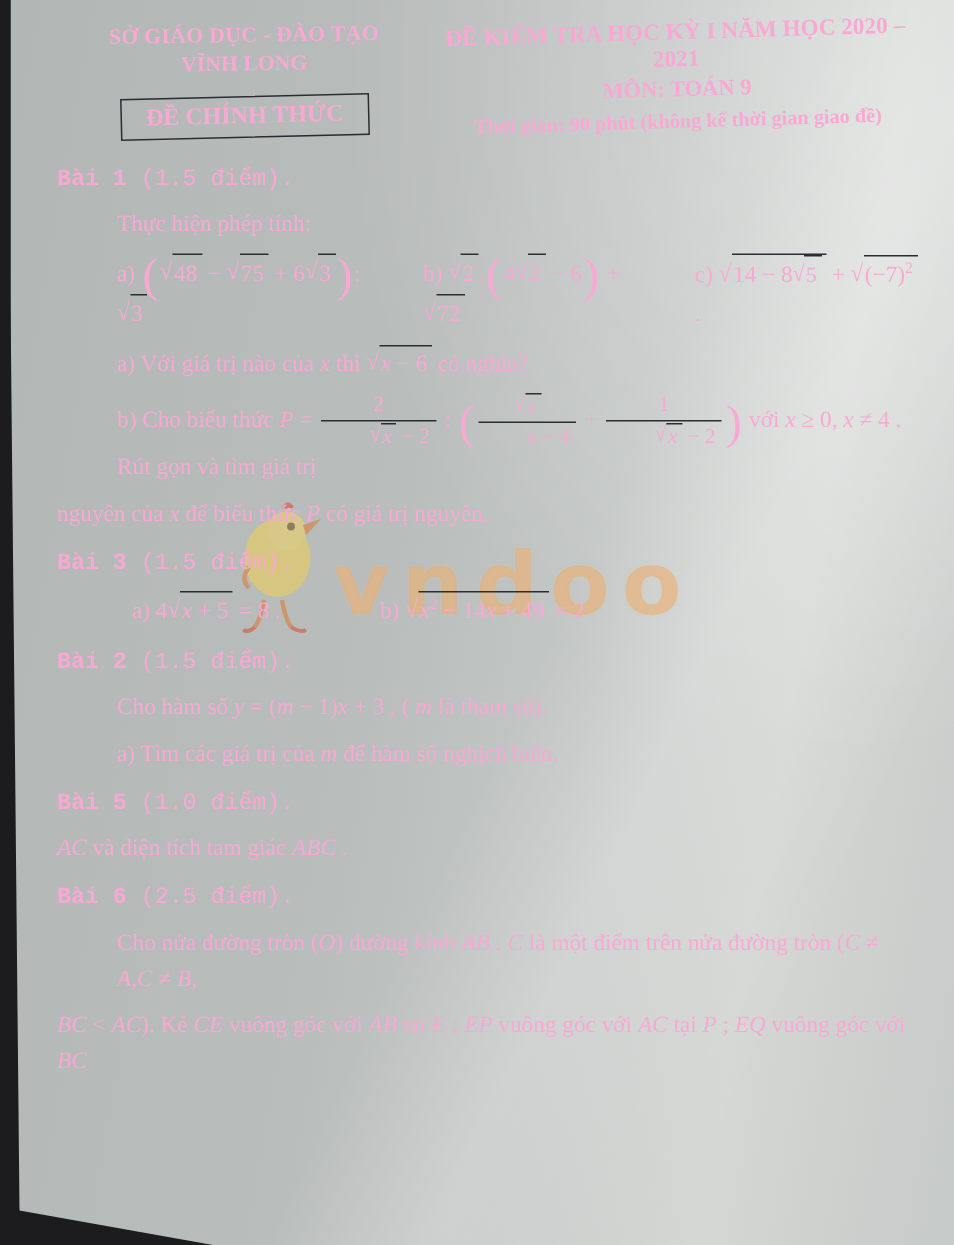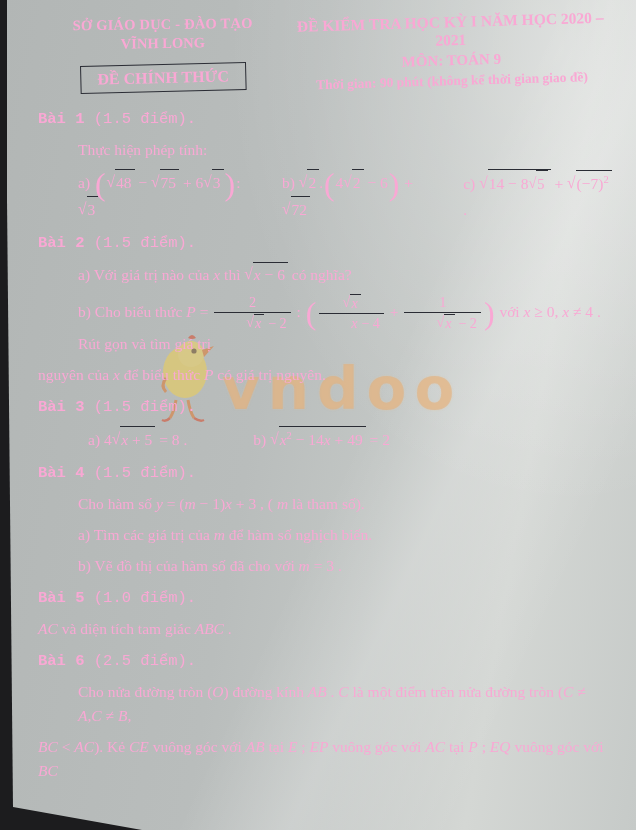--- a/index.html
+++ b/index.html
@@ -107,21 +107,20 @@
       <div class="sec">
         <div class="hline"><span class="hb">Bài 1</span><span> (1.5 điểm).</span></div>
         <div class="p ind1"><span>Thực hiện phép tính:</span></div>
         <div class="cols">
           <span style="margin-left: 40px;"><span>a) </span><span class="bigp">(</span><span class="sqrt"><span class="rsign">√</span><span class="rad"><span>48</span></span></span><span> − </span><span class="sqrt"><span class="rsign">√</span><span class="rad"><span>75</span></span></span><span> + 6</span><span class="sqrt"><span class="rsign">√</span><span class="rad"><span>3</span></span></span><span class="bigp">)</span><span>:</span><span class="sqrt"><span class="rsign">√</span><span class="rad"><span>3</span></span></span></span>
           <span style="margin-left: 30px;"><span>b) </span><span class="sqrt"><span class="rsign">√</span><span class="rad"><span>2</span></span></span><span>.</span><span class="bigp">(</span><span>4</span><span class="sqrt"><span class="rsign">√</span><span class="rad"><span>2</span></span></span><span> − 6</span><span class="bigp">)</span><span> + </span><span class="sqrt"><span class="rsign">√</span><span class="rad"><span>72</span></span></span></span>
           <span style="margin-left: 26px;"><span>c) </span><span class="sqrt"><span class="rsign">√</span><span class="rad"><span>14 − 8</span><span class="sqrt"><span class="rsign">√</span><span class="rad"><span>5</span></span></span></span></span><span> + </span><span class="sqrt"><span class="rsign">√</span><span class="rad"><span>(−7)</span><sup>2</sup></span></span><span> .</span></span>
         </div>
       </div>
       <div class="sec">
-        <div class="hline"><span class="hb">Bài 2</span><span> (1.5 điểm).</span></div>
         <div class="p ind1"><span>a) Với giá trị nào của </span><span class="it">x</span><span> thì </span><span class="sqrt"><span class="rsign">√</span><span class="rad"><span class="it">x</span><span> − 6</span></span></span><span> có nghĩa?</span></div>
         <div class="p ind1"><span>b) Cho biểu thức </span><span class="it">P</span><span> = </span><span class="frac">
             <span class="fnum"><span>2</span></span>
             <span class="fden"><span class="sqrt"><span class="rsign">√</span><span class="rad"><span class="it">x</span></span></span><span> − 2</span></span>
           </span><span> : </span><span class="bigp">(</span><span class="frac">
             <span class="fnum"><span class="sqrt"><span class="rsign">√</span><span class="rad"><span class="it">x</span></span></span></span>
             <span class="fden"><span class="it">x</span><span> − 4</span></span>
           </span><span> + </span><span class="frac">
             <span class="fnum"><span>1</span></span>
             <span class="fden"><span class="sqrt"><span class="rsign">√</span><span class="rad"><span class="it">x</span></span></span><span> − 2</span></span>
@@ -129,24 +128,23 @@
         <div class="p ind0"><span>nguyên của </span><span class="it">x</span><span> để biểu thức </span><span class="it">P</span><span> có giá trị nguyên.</span></div>
       </div>
       <div class="sec">
         <div class="hline"><span class="hb">Bài 3</span><span> (1.5 điểm).</span></div>
         <div class="cols">
           <span style="margin-left: 50px;"><span>a) 4</span><span class="sqrt"><span class="rsign">√</span><span class="rad"><span class="it">x</span><span> + 5</span></span></span><span> = 8 .</span></span>
           <span style="margin-left: 66px;"><span>b) </span><span class="sqrt"><span class="rsign">√</span><span class="rad"><span class="it">x</span><sup>2</sup><span> − 14</span><span class="it">x</span><span> + 49</span></span></span><span> = 2</span></span>
         </div>
       </div>
       <div class="sec">
-        <div class="hline"><span class="hb">Bài 4</span><span> (1.5 điểm).</span></div>
+        <div class="hline"><span class="hb">Bài 2</span><span> (1.5 điểm).</span></div>
         <div class="p ind1"><span>Cho hàm số </span><span class="it">y</span><span> = (</span><span class="it">m</span><span> − 1)</span><span class="it">x</span><span> + 3 , ( </span><span class="it">m</span><span> là tham số).</span></div>
         <div class="p ind1"><span>a) Tìm các giá trị của </span><span class="it">m</span><span> để hàm số nghịch biến.</span></div>
-        <div class="p ind1"><span>b) Vẽ đồ thị của hàm số đã cho với </span><span class="it">m</span><span> = 3 .</span></div>
       </div>
       <div class="sec">
         <div class="hline"><span class="hb">Bài 5</span><span> (1.0 điểm).</span></div>
         <div class="p ind0"><span class="it">AC</span><span> và diện tích tam giác </span><span class="it">ABC</span><span> .</span></div>
       </div>
       <div class="sec">
         <div class="hline"><span class="hb">Bài 6</span><span> (2.5 điểm).</span></div>
         <div class="p ind1"><span>Cho nửa đường tròn (</span><span class="it">O</span><span>) đường kính </span><span class="it">AB</span><span> . </span><span class="it">C</span><span> là một điểm trên nửa đường tròn (</span><span class="it">C</span><span> ≠ </span><span class="it">A</span><span>,</span><span class="it">C</span><span> ≠ </span><span class="it">B</span><span>,</span></div>
         <div class="p ind0"><span class="it">BC</span><span> &lt; </span><span class="it">AC</span><span>). Kẻ </span><span class="it">CE</span><span> vuông góc với </span><span class="it">AB</span><span> tại </span><span class="it">E</span><span> ;  </span><span class="it">EP</span><span> vuông góc với </span><span class="it">AC</span><span> tại </span><span class="it">P</span><span> ;  </span><span class="it">EQ</span><span> vuông góc với </span><span class="it">BC</span></div>
       </div>

